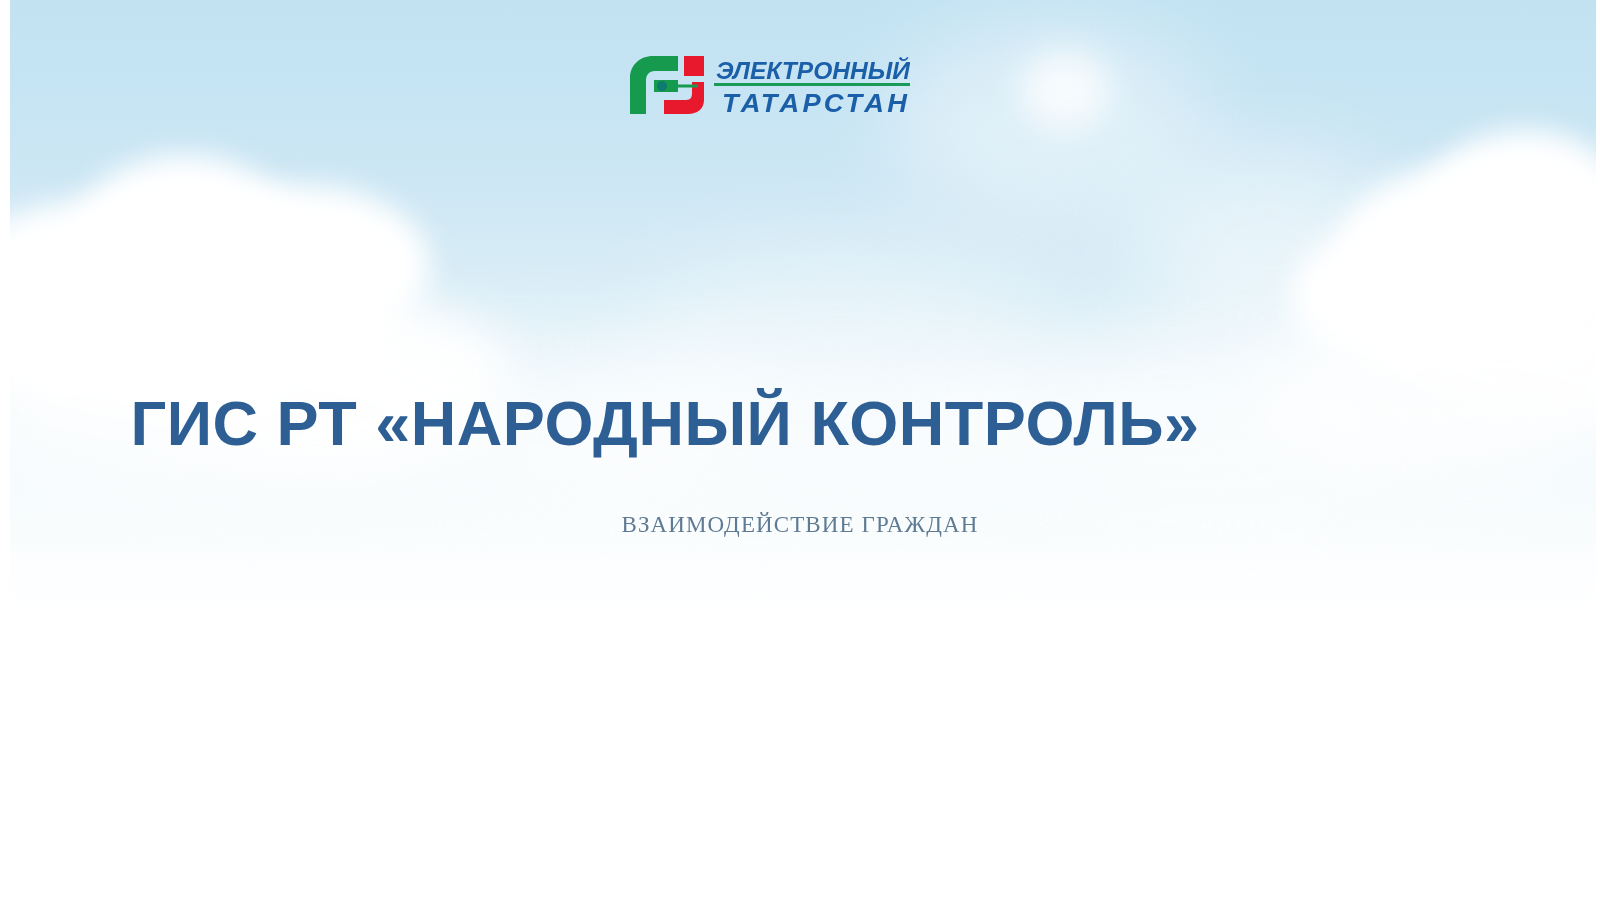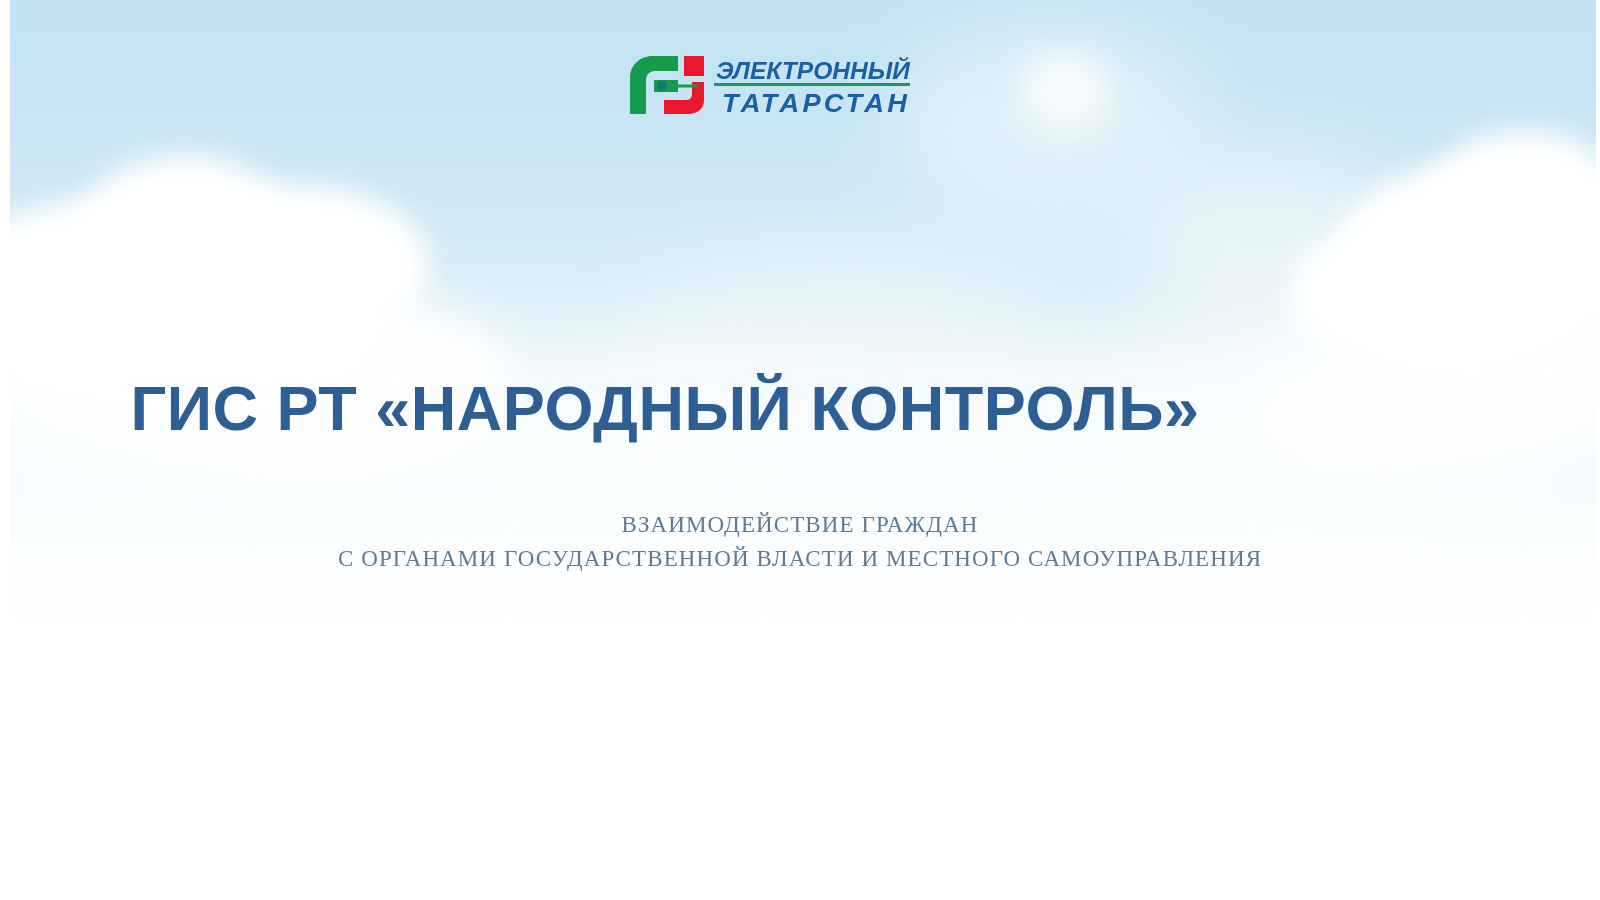--- a/index.html
+++ b/index.html
@@ -109,21 +109,21 @@
     width: 292px;
     height: 66px;
     z-index: 20;
     display: block;
   }
 
   
   .title-block {
     position: absolute;
     left: 0;
-    top: 375px;
+    top: 390px;
     width: 1330px;
     text-align: center;
     z-index: 20;
   }
 
   .main-title {
     margin: 0;
     font-family: "Liberation Sans", "DejaVu Sans", sans-serif;
     font-size: 63px;
     font-weight: 700;
@@ -204,16 +204,15 @@
 
     <text x="104" y="60" font-family="'Liberation Sans','DejaVu Sans',sans-serif" font-size="26" font-weight="700" font-style="italic" fill="#1b5fa8" letter-spacing="3" textLength="188" lengthAdjust="spacingAndGlyphs">ТАТАРСТАН</text>
   </svg>
 
   <div class="title-block">
     <h1 class="main-title">ГИС РТ «НАРОДНЫЙ КОНТРОЛЬ»</h1>
   </div>
 
   <div class="subtitle-block">
     <div class="subtitle-line">ВЗАИМОДЕЙСТВИЕ ГРАЖДАН</div>
-    <div class="subtitle-line">С ОРГАНАМИ ГОСУДАРСТВЕННОЙ ВЛАСТИ И МЕСТНОГО САМОУПРАВЛЕНИЯ</div>
   </div>
 
 </div>
 
 </body></html>

